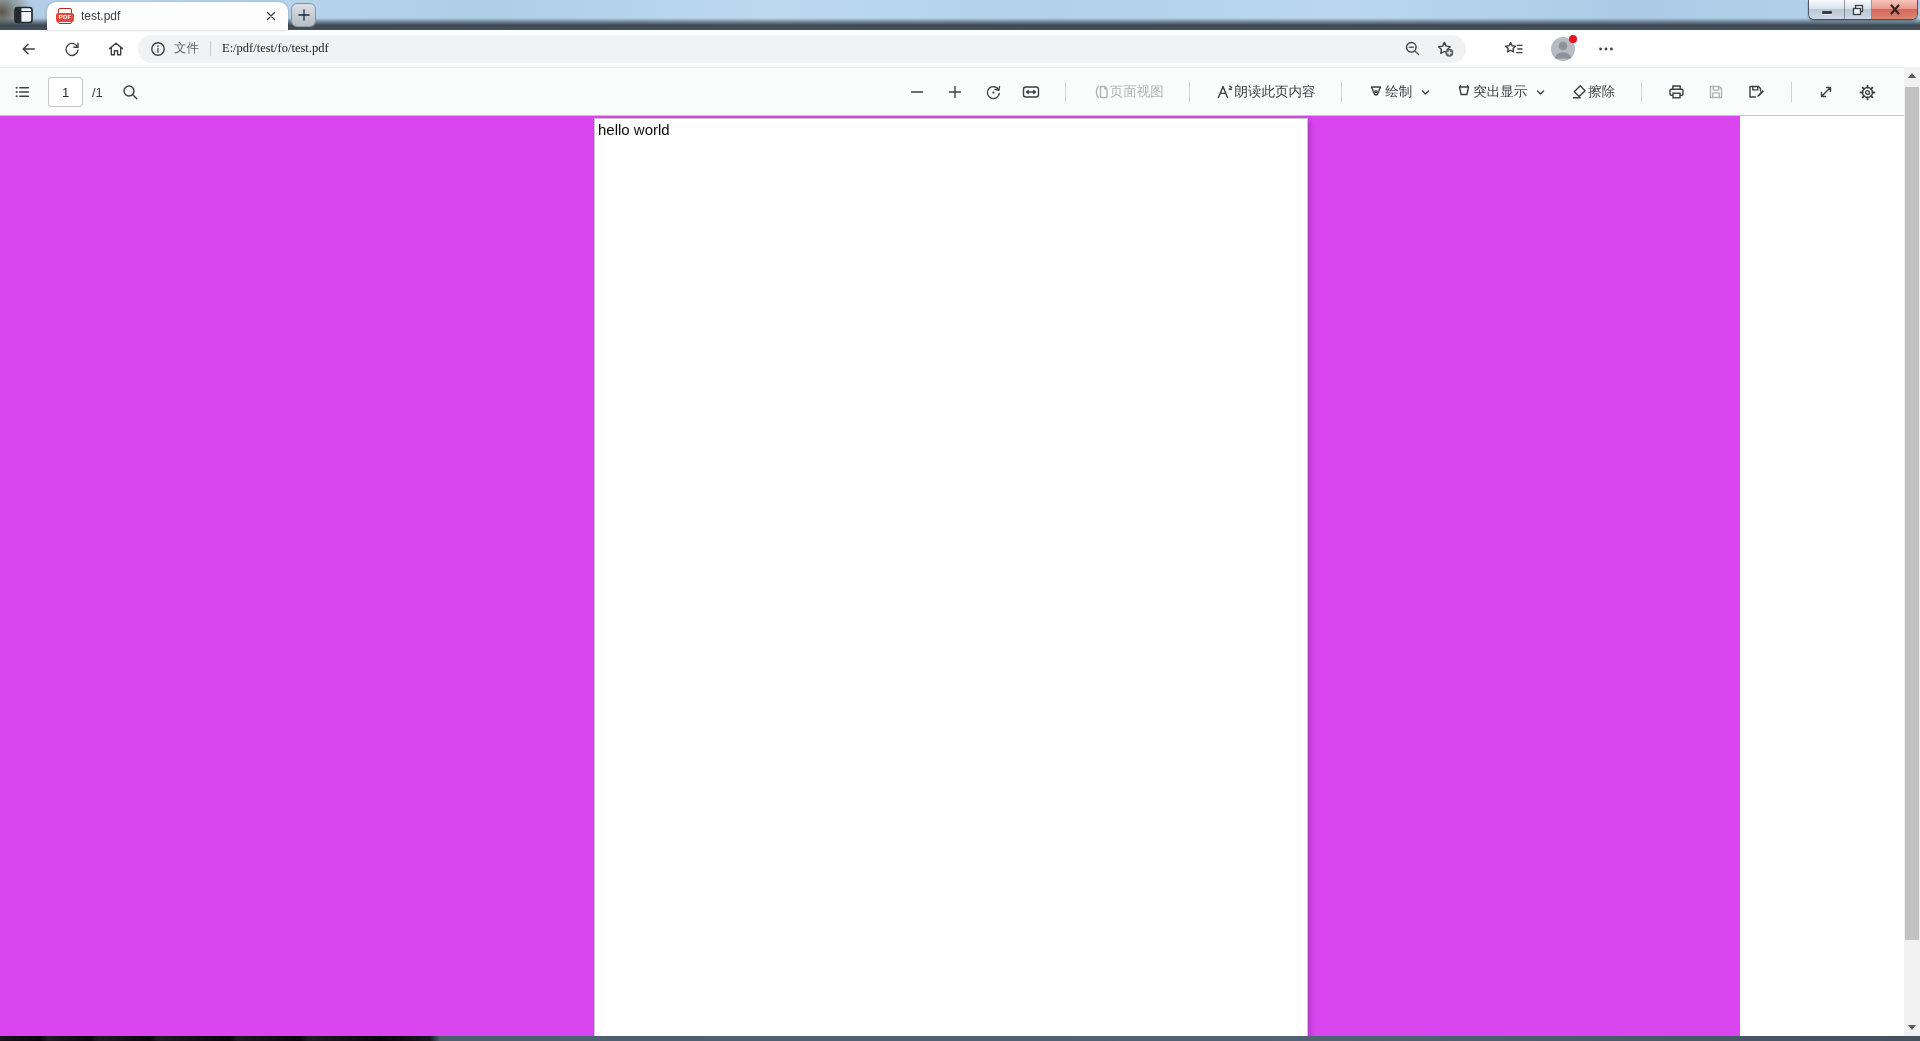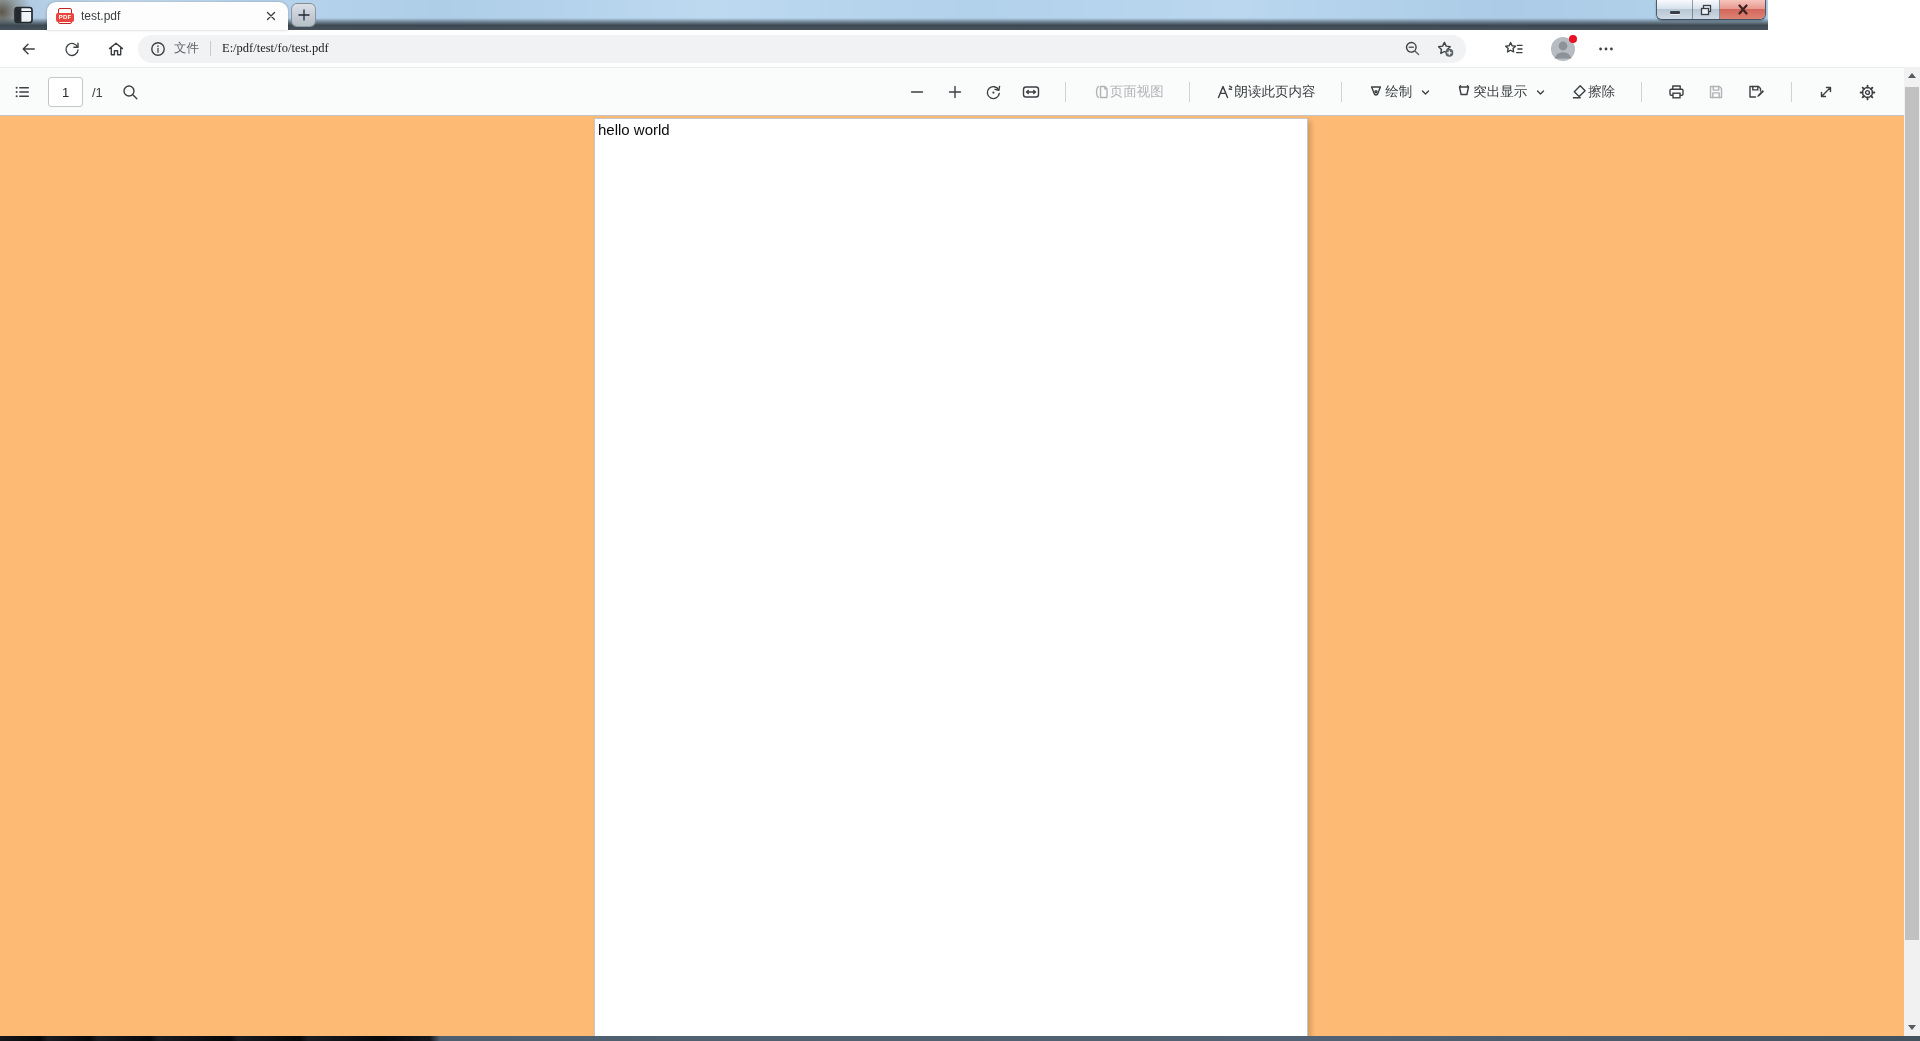--- a/index.html
+++ b/index.html
@@ -1,21 +1,21 @@
 <!DOCTYPE html>
 <html><head>
 <meta charset="utf-8">
 <style>
   * { margin:0; padding:0; box-sizing:border-box; }
   html,body { width:1920px; height:1041px; overflow:hidden;
     font-family:"Liberation Sans","DejaVu Sans",sans-serif; }
   .app { position:relative; width:1920px; height:1041px; background:#fff; }
 
   
-  .titlebar { position:absolute; left:0; top:0; width:1768px; height:30px;
+  .titlebar { position:absolute; left:0; top:0; width:1920px; height:30px;
     background:
       radial-gradient(circle at 2px 12px, rgba(88,80,66,.95), rgba(120,115,100,.55) 14px, rgba(0,0,0,0) 30px),
       radial-gradient(circle at 120px -40px, rgba(255,255,255,.35), rgba(255,255,255,0) 120px),
       linear-gradient(90deg, #a9c6e0 0%, #b9d6ee 12%, #aecde7 25%, #bcd9f0 40%, #b2d1ea 55%, #bad7ef 70%, #abcbe6 85%, #b4d3ec 100%);
   }
   .titlebar::after { content:""; position:absolute; left:0; bottom:0; width:100%; height:12px;
     background:linear-gradient(180deg, rgba(70,82,92,0) 0%, rgba(64,76,86,.55) 30%, #3d4952 60%, #46525c 100%); }
   .workspace-btn { position:absolute; left:12px; top:5px; width:24px; height:21px; z-index:3; }
   .tab { position:absolute; left:47px; top:2px; width:241px; height:28px; z-index:4;
     background:#fdfdfd; border-radius:9px 9px 0 0; display:flex; align-items:center;
@@ -75,22 +75,22 @@
   .tb-right { position:absolute; left:903px; right:22px; top:0; height:48px; display:flex;
     align-items:center; justify-content:space-between; }
   .tb-group { display:flex; align-items:center; }
   .tb-item { display:flex; align-items:center; border-radius:4px; padding:4px 5px; }
   .tb-label { font-size:13.5px; color:#3c4043; white-space:nowrap; }
   .tb-item.disabled .tb-label { color:#b1b4b6; }
   .tb-sep { width:1px; height:20px; background:#d0d2d4; margin:0 6px; }
   .chev { margin-left:8px; display:flex; align-items:center; }
 
   
-  .content { position:absolute; left:0; top:116px; width:1904px; height:920px;
-    background:#fdba74; overflow:hidden; }
+  .content { position:absolute; left:0; top:116px; width:1740px; height:920px;
+    background:#d946ef; overflow:hidden; }
   .pdf-page { position:absolute; left:594px; top:2px; width:714px; height:960px;
     background:#ffffff; border:1px solid #c6c6c6;
     box-shadow:3px 3px 5px rgba(0,0,0,.18); }
   .pdf-text { padding:2px 0 0 3px; font-size:15px; color:#0b0b0b; }
 
   
   .scrollbar { position:absolute; right:0; top:67px; width:16px; height:969px; background:#f1f1f1; }
   .sb-arrow { position:absolute; left:0; width:16px; height:17px; display:flex;
     align-items:center; justify-content:center; }
   .sb-arrow.up { top:0; } .sb-arrow.down { bottom:0; }

